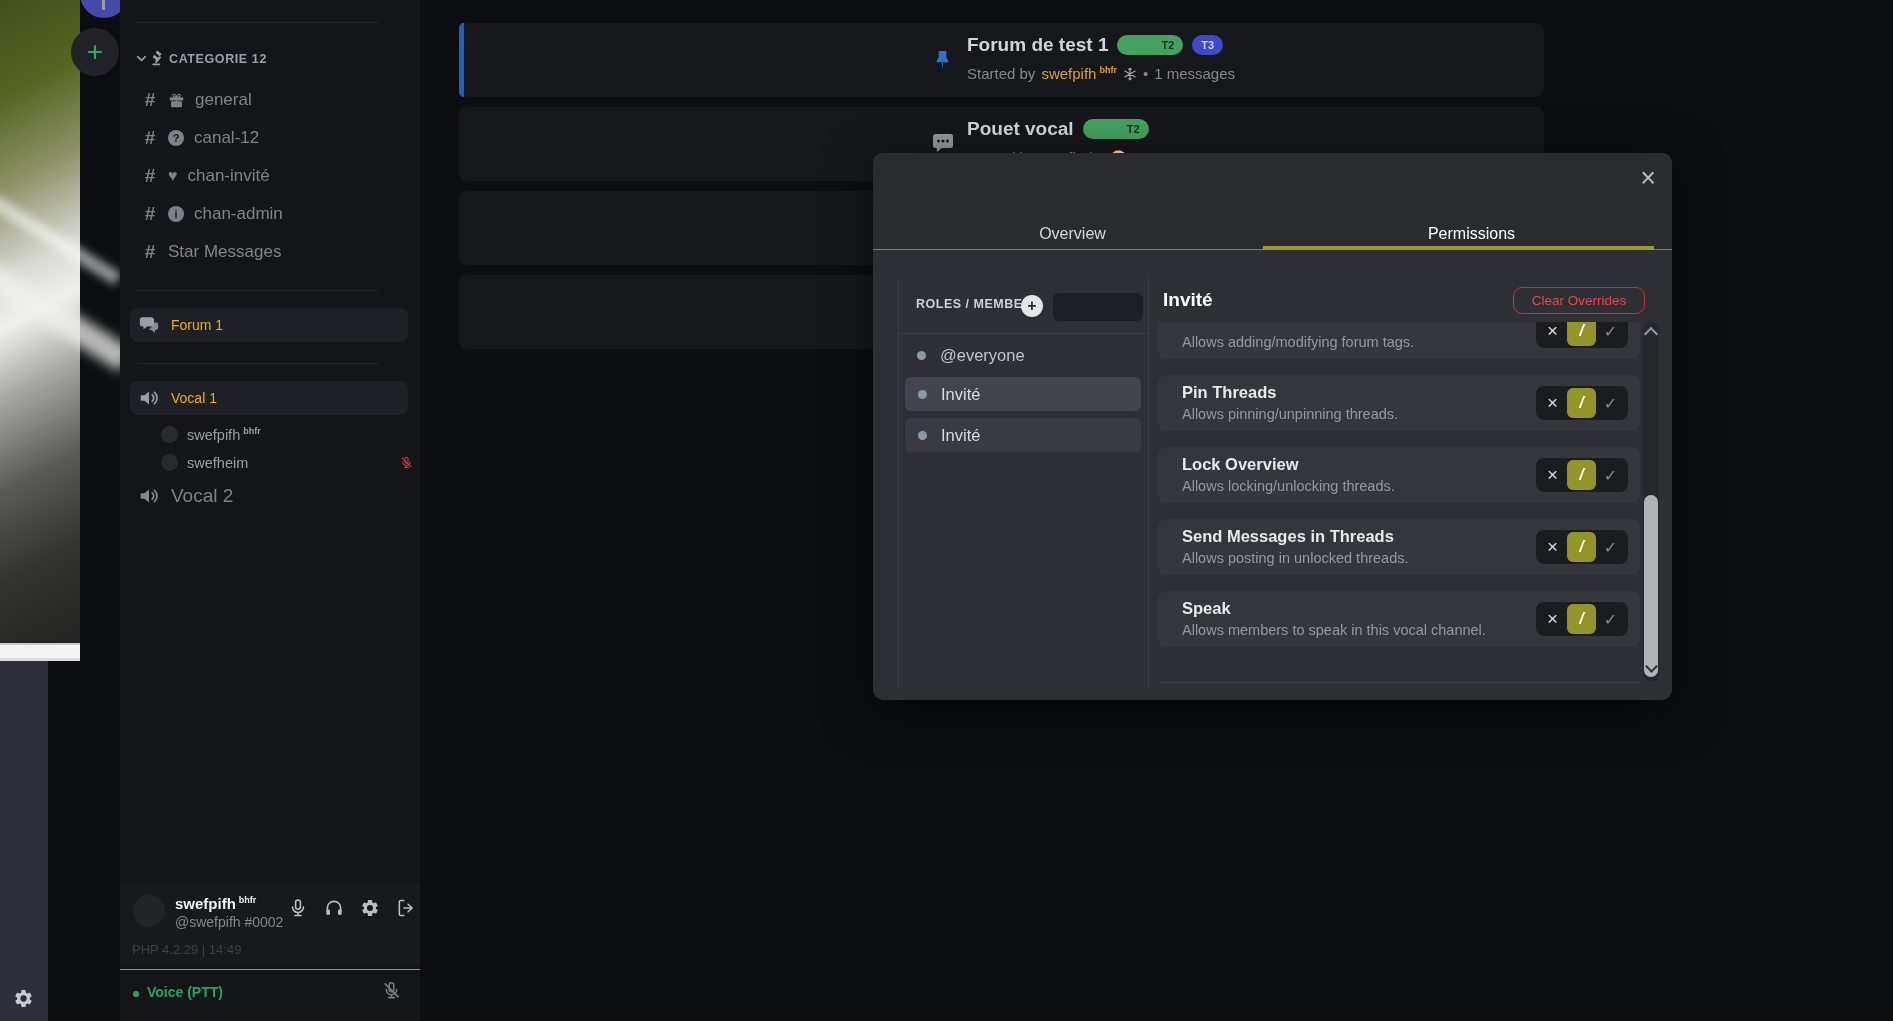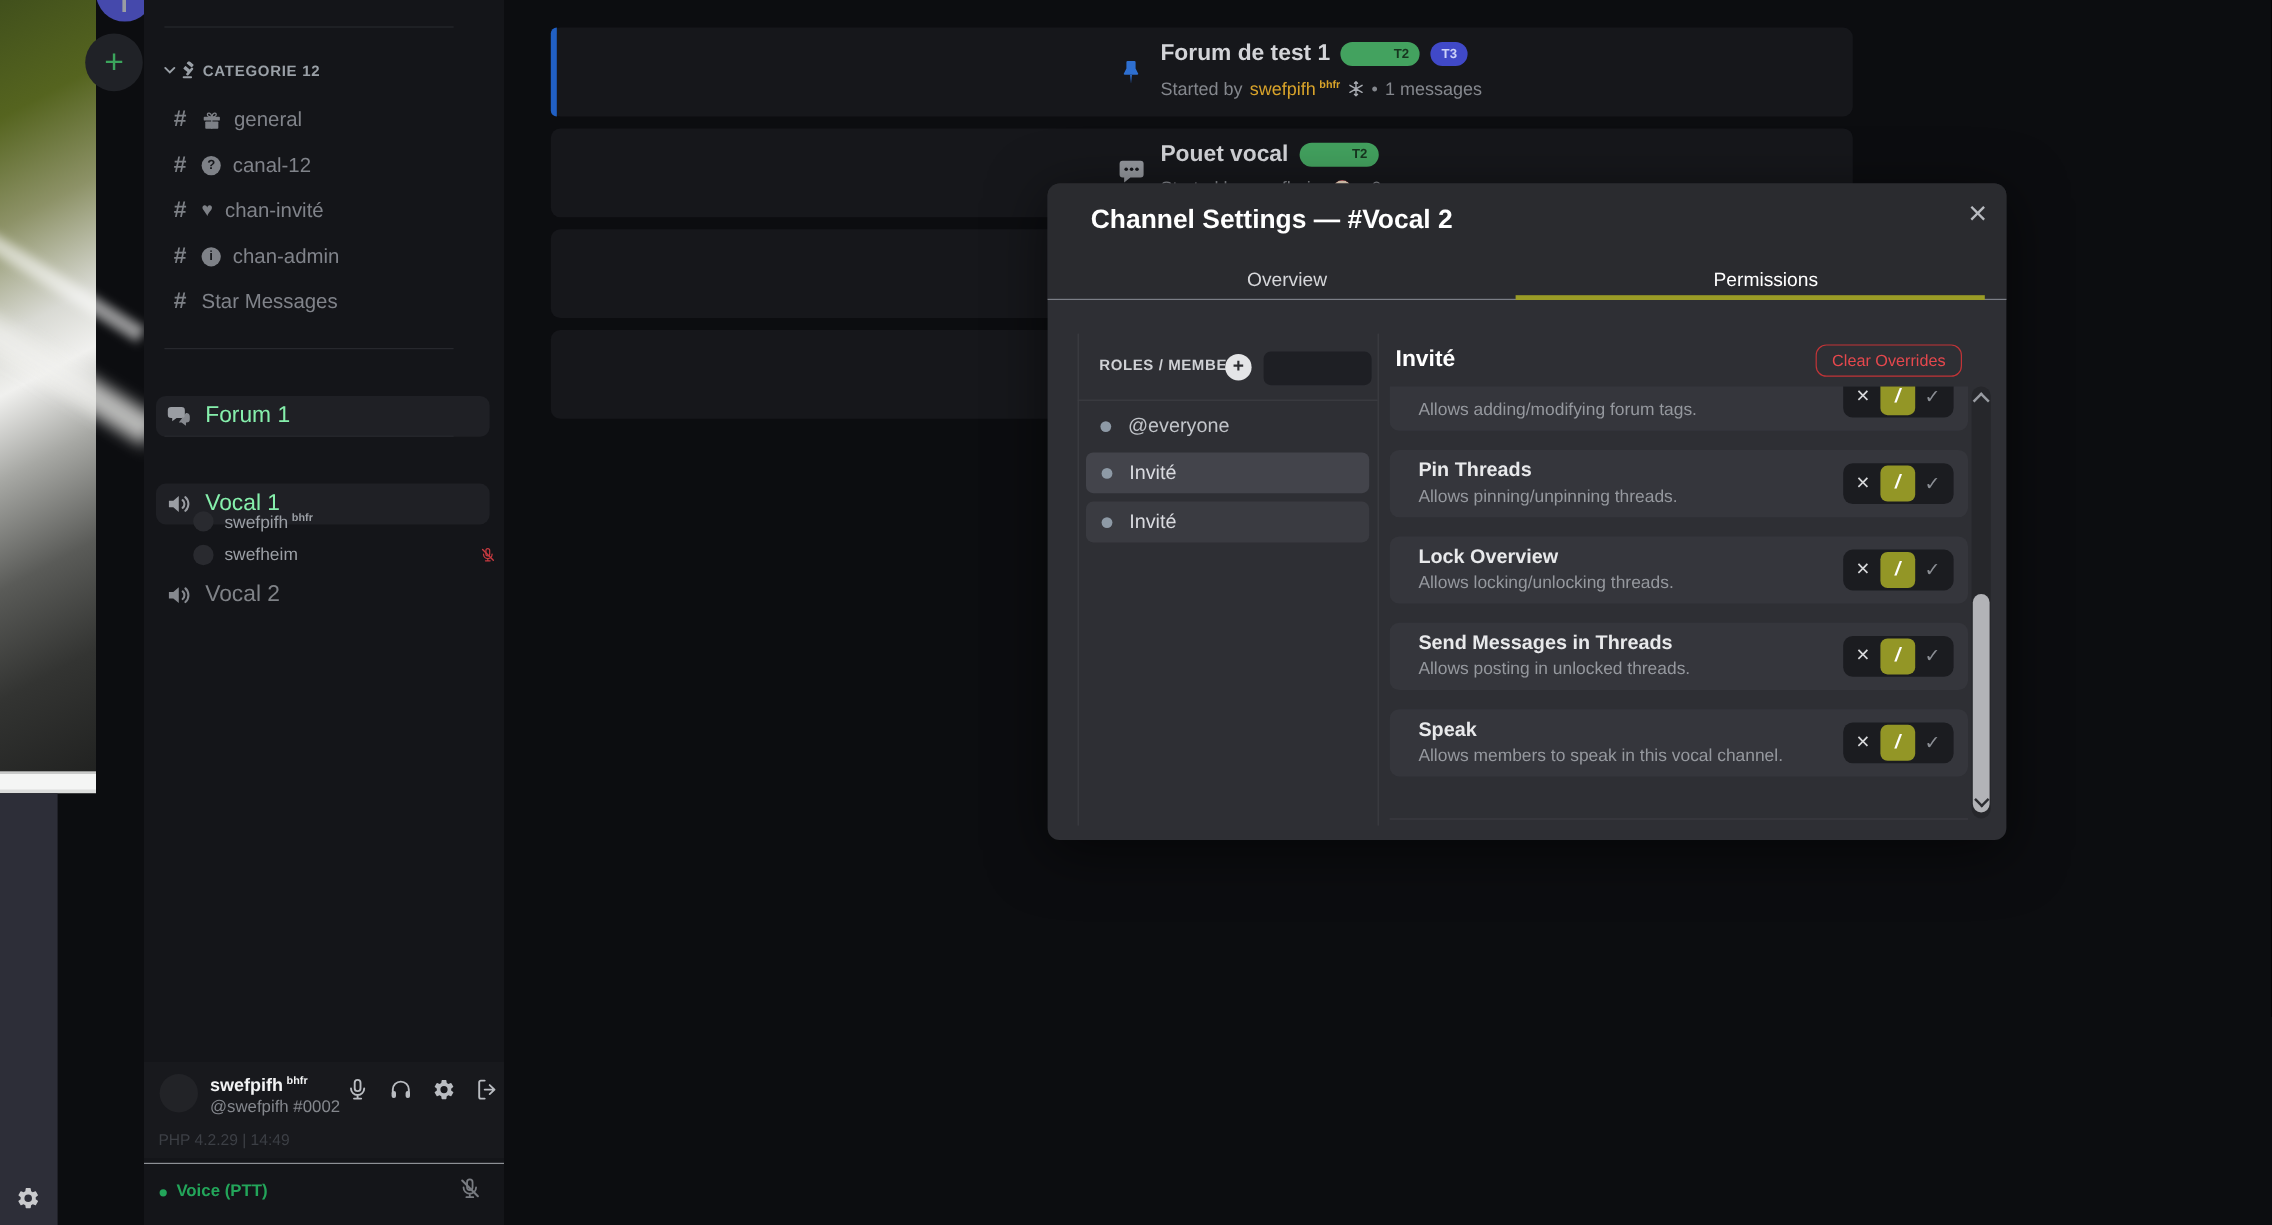--- a/index.html
+++ b/index.html
@@ -36,21 +36,21 @@
   .cat-row{position:absolute;display:flex;align-items:center;gap:3px;color:#9aa0a7;}
   .cat-label{font-size:12.5px;font-weight:bold;letter-spacing:.6px;}
   .chan-row{position:absolute;display:flex;align-items:center;gap:10px;color:#80838a;font-size:17px;}
   .hash{color:#7d8086;font-size:19px;font-weight:bold;width:16px;text-align:center;}
   .mini-ic{width:17px;height:17px;color:#7e8187;}
   .mini-circle{width:16px;height:16px;border-radius:50%;background:#7e8187;color:#16171b;
     font-size:11px;font-weight:bold;display:flex;align-items:center;justify-content:center;}
   .heart-glyph{color:#7e8187;font-size:16px;line-height:1;}
   .side-box{position:absolute;left:130px;width:278px;height:34px;background:#1f2025;border-radius:8px;
     display:flex;align-items:center;gap:11px;padding-left:8px;box-sizing:border-box;
-    color:#86efac;font-size:19px;margin-top:22px;}
+    color:#eab308;font-size:14px;}
   .side-box .ic{color:#9a9da3;}
   .vocal-plain{position:absolute;display:flex;align-items:center;gap:11px;color:#7f8287;font-size:19px;}
   .vocal-plain .ic{color:#85888e;}
   .member-row{position:absolute;display:flex;align-items:center;gap:9px;color:#9b9fa5;font-size:14.5px;}
   .member-avatar{width:17px;height:17px;border-radius:50%;background:#292a2f;}
   sup.utag{font-size:9px;font-weight:bold;vertical-align:super;margin-left:3px;}
   .mic-off-red{color:#c63a40;}
 
   
   .user-panel{left:120px;top:885px;width:300px;height:80px;background:#18191d;}
@@ -104,21 +104,21 @@
   .roles-input{position:absolute;left:180px;top:140px;width:86px;height:26px;background:#1e1f24;border-radius:6px;border:none;}
   .role-dot{width:9px;height:9px;border-radius:50%;background:#8e9aa6;flex:none;}
   .role-everyone{position:absolute;left:44px;top:193px;display:flex;align-items:center;gap:14px;
     color:#c2c5ca;font-size:16.5px;}
   .role-box{position:absolute;left:32px;width:236px;height:34px;border-radius:6px;
     display:flex;align-items:center;gap:14px;padding-left:13px;box-sizing:border-box;
     color:#dadbe0;font-size:16.5px;}
   .role-box.sel{background:#43444b;}
   .role-box.alt{background:#3a3b41;}
   .perm-title{position:absolute;left:290px;top:136px;color:#fff;font-size:19px;font-weight:bold;}
-  .clear-btn{position:absolute;left:640px;top:134px;width:122px;height:27px;border:1px solid #c13437;
+  .clear-btn{position:absolute;left:640px;top:134px;width:132px;height:27px;border:1px solid #c13437;
     border-radius:9px;color:#e5484d;font-size:13.5px;display:flex;align-items:center;justify-content:center;}
   .perm-viewport{position:absolute;left:285px;top:169px;width:482px;height:360px;overflow:hidden;
     border-bottom:1px solid #3c3d43;}
   .perm-row{position:absolute;left:0;width:482px;height:56px;background:#35363c;border-radius:8px;}
   .perm-name{position:absolute;left:24px;top:8px;color:#e8e9eb;font-size:16.5px;font-weight:bold;}
   .perm-desc{position:absolute;left:24px;top:31px;color:#95989e;font-size:14.5px;}
   .toggle{position:absolute;right:12px;top:11px;width:92px;height:34px;background:#1b1c20;border-radius:8px;
     display:flex;align-items:center;padding:0 2px;box-sizing:border-box;}
   .tg{width:29px;height:30px;display:flex;align-items:center;justify-content:center;
     font-size:16px;color:#8b8e94;border-radius:6px;}
@@ -400,21 +400,20 @@
       <svg class="ic meta-snow" width="14" height="14">
           <use href="#i-snow"></use>
         </svg>
       <span>•</span>
       <span>0 messages</span>
     </div>
   </div>
 
   <div class="abs modal">
     <div class="modal-head"></div>
-    <div class="modal-title">Channel Settings — #Vocal 2</div>
     <button class="modal-close">×</button>
 
     <div class="tab" style="left:0;">Overview</div>
     <div class="tab active" style="left:399px;">Permissions</div>
     <div class="tabbar-line"></div>
     <div class="tab-underline"></div>
 
     <div class="vline" style="left:25px;top:125px;height:410px;"></div>
     <div class="vline" style="left:275px;top:125px;height:410px;"></div>
     <div class="hline" style="left:25px;top:180px;width:250px;"></div>

